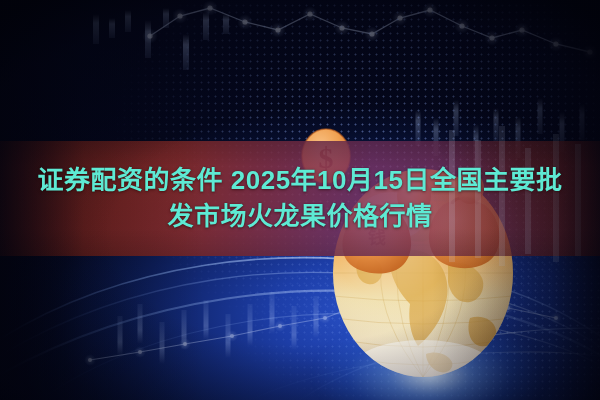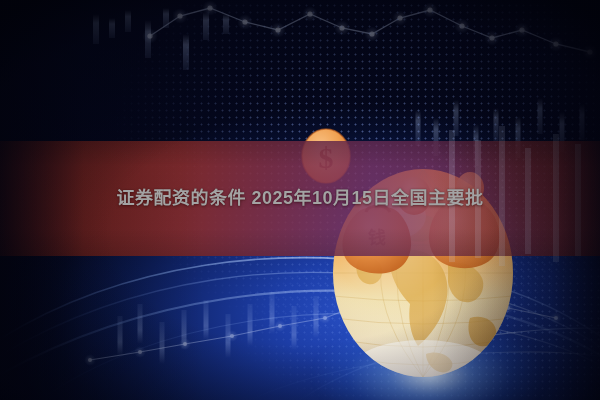--- a/index.html
+++ b/index.html
@@ -103,22 +103,22 @@
     width: 600px; height: 115px;
     display: flex;
     flex-direction: column;
     align-items: center;
     justify-content: center;
     gap: 4px;
     text-align: center;
     z-index: 40;
   }
   .headline .line {
-    color: #a3a3a3;
-    font-size: 18px;
+    color: #5eead4;
+    font-size: 26px;
     font-weight: 700;
     letter-spacing: .5px;
     line-height: 1.2;
     text-shadow: 0 1px 3px rgba(40,0,0,.55), 0 0 1px rgba(0,0,0,.4);
     white-space: nowrap;
   }
 </style>
 </head>
 <body>
 
@@ -421,17 +421,18 @@
         <rect x="475" y="140" width="6" height="118" fill="#dbe6ff"></rect>
         <rect x="499" y="126" width="6" height="140" fill="#dbe6ff"></rect>
         <rect x="525" y="148" width="6" height="106" fill="#dbe6ff"></rect>
         <rect x="553" y="134" width="6" height="128" fill="#dbe6ff"></rect>
         <rect x="575" y="144" width="6" height="112" fill="#dbe6ff"></rect>
       </g>
   </svg>
 
   <div class="headline">
     <div class="line">证券配资的条件 2025年10月15日全国主要批</div>
+    <div class="line">发市场火龙果价格行情</div>
   </div>
 
   <div class="bg-vignette"></div>
 
 </div>
 
 </body></html>

